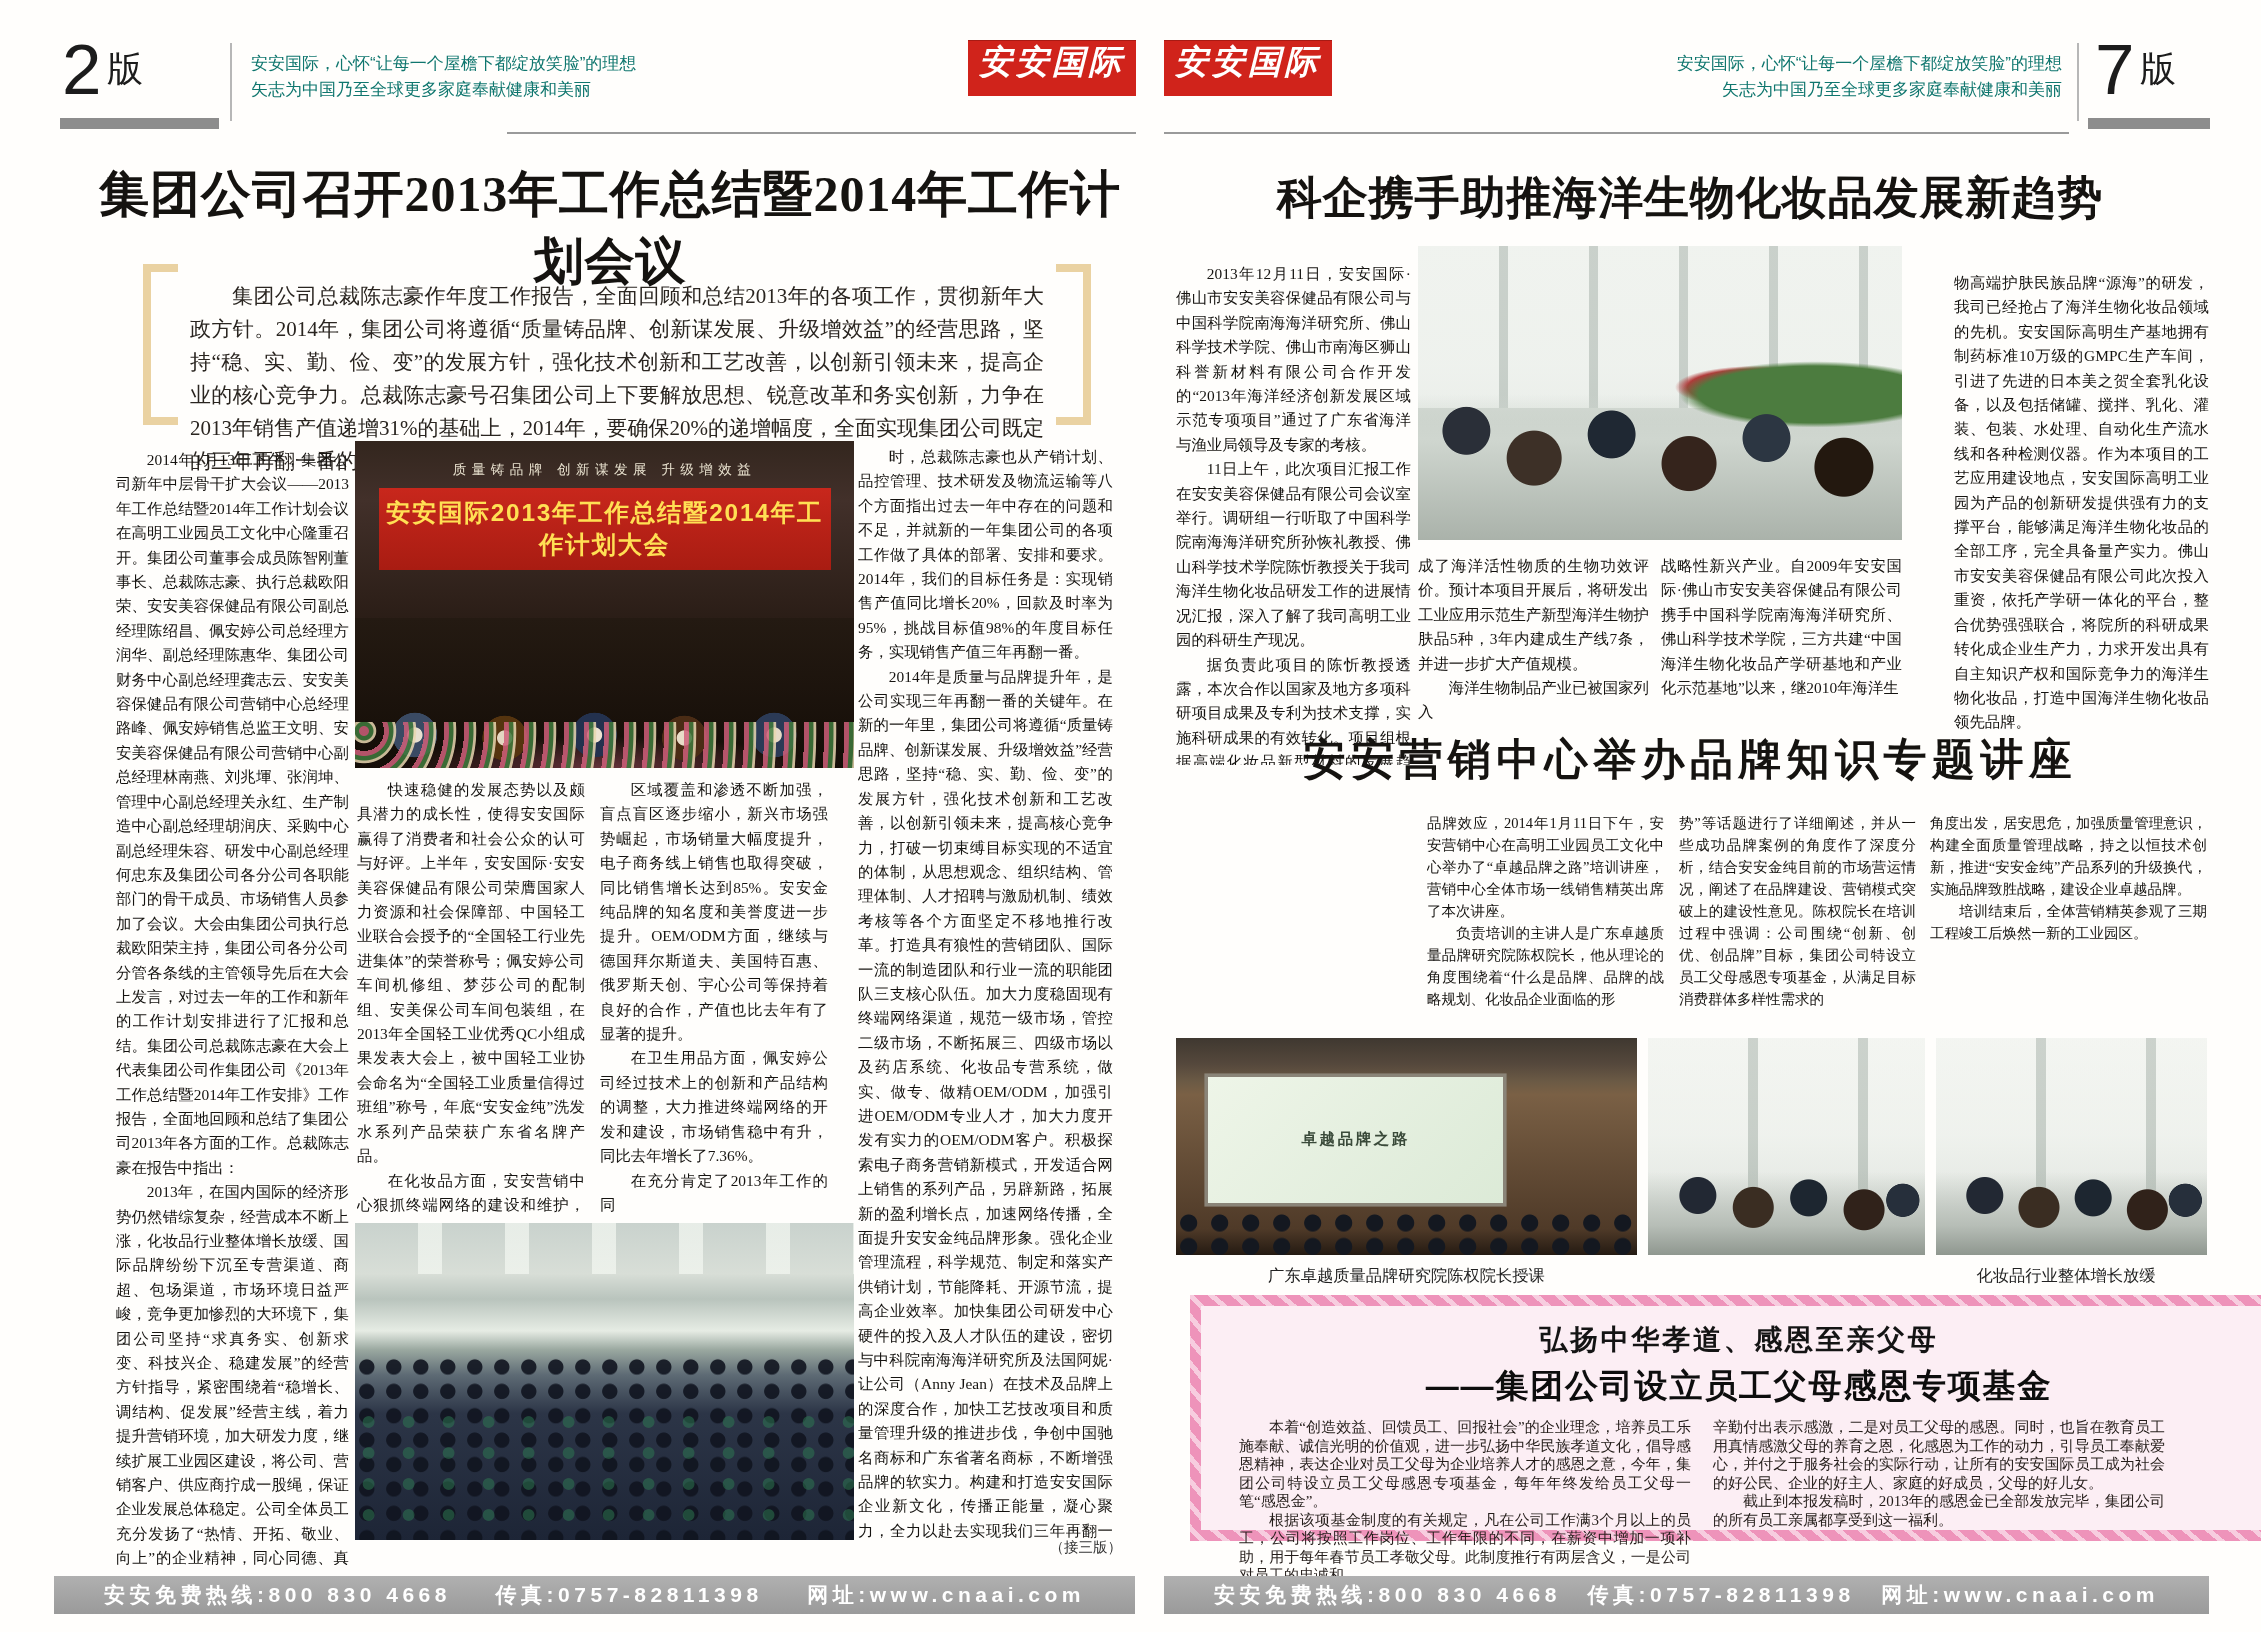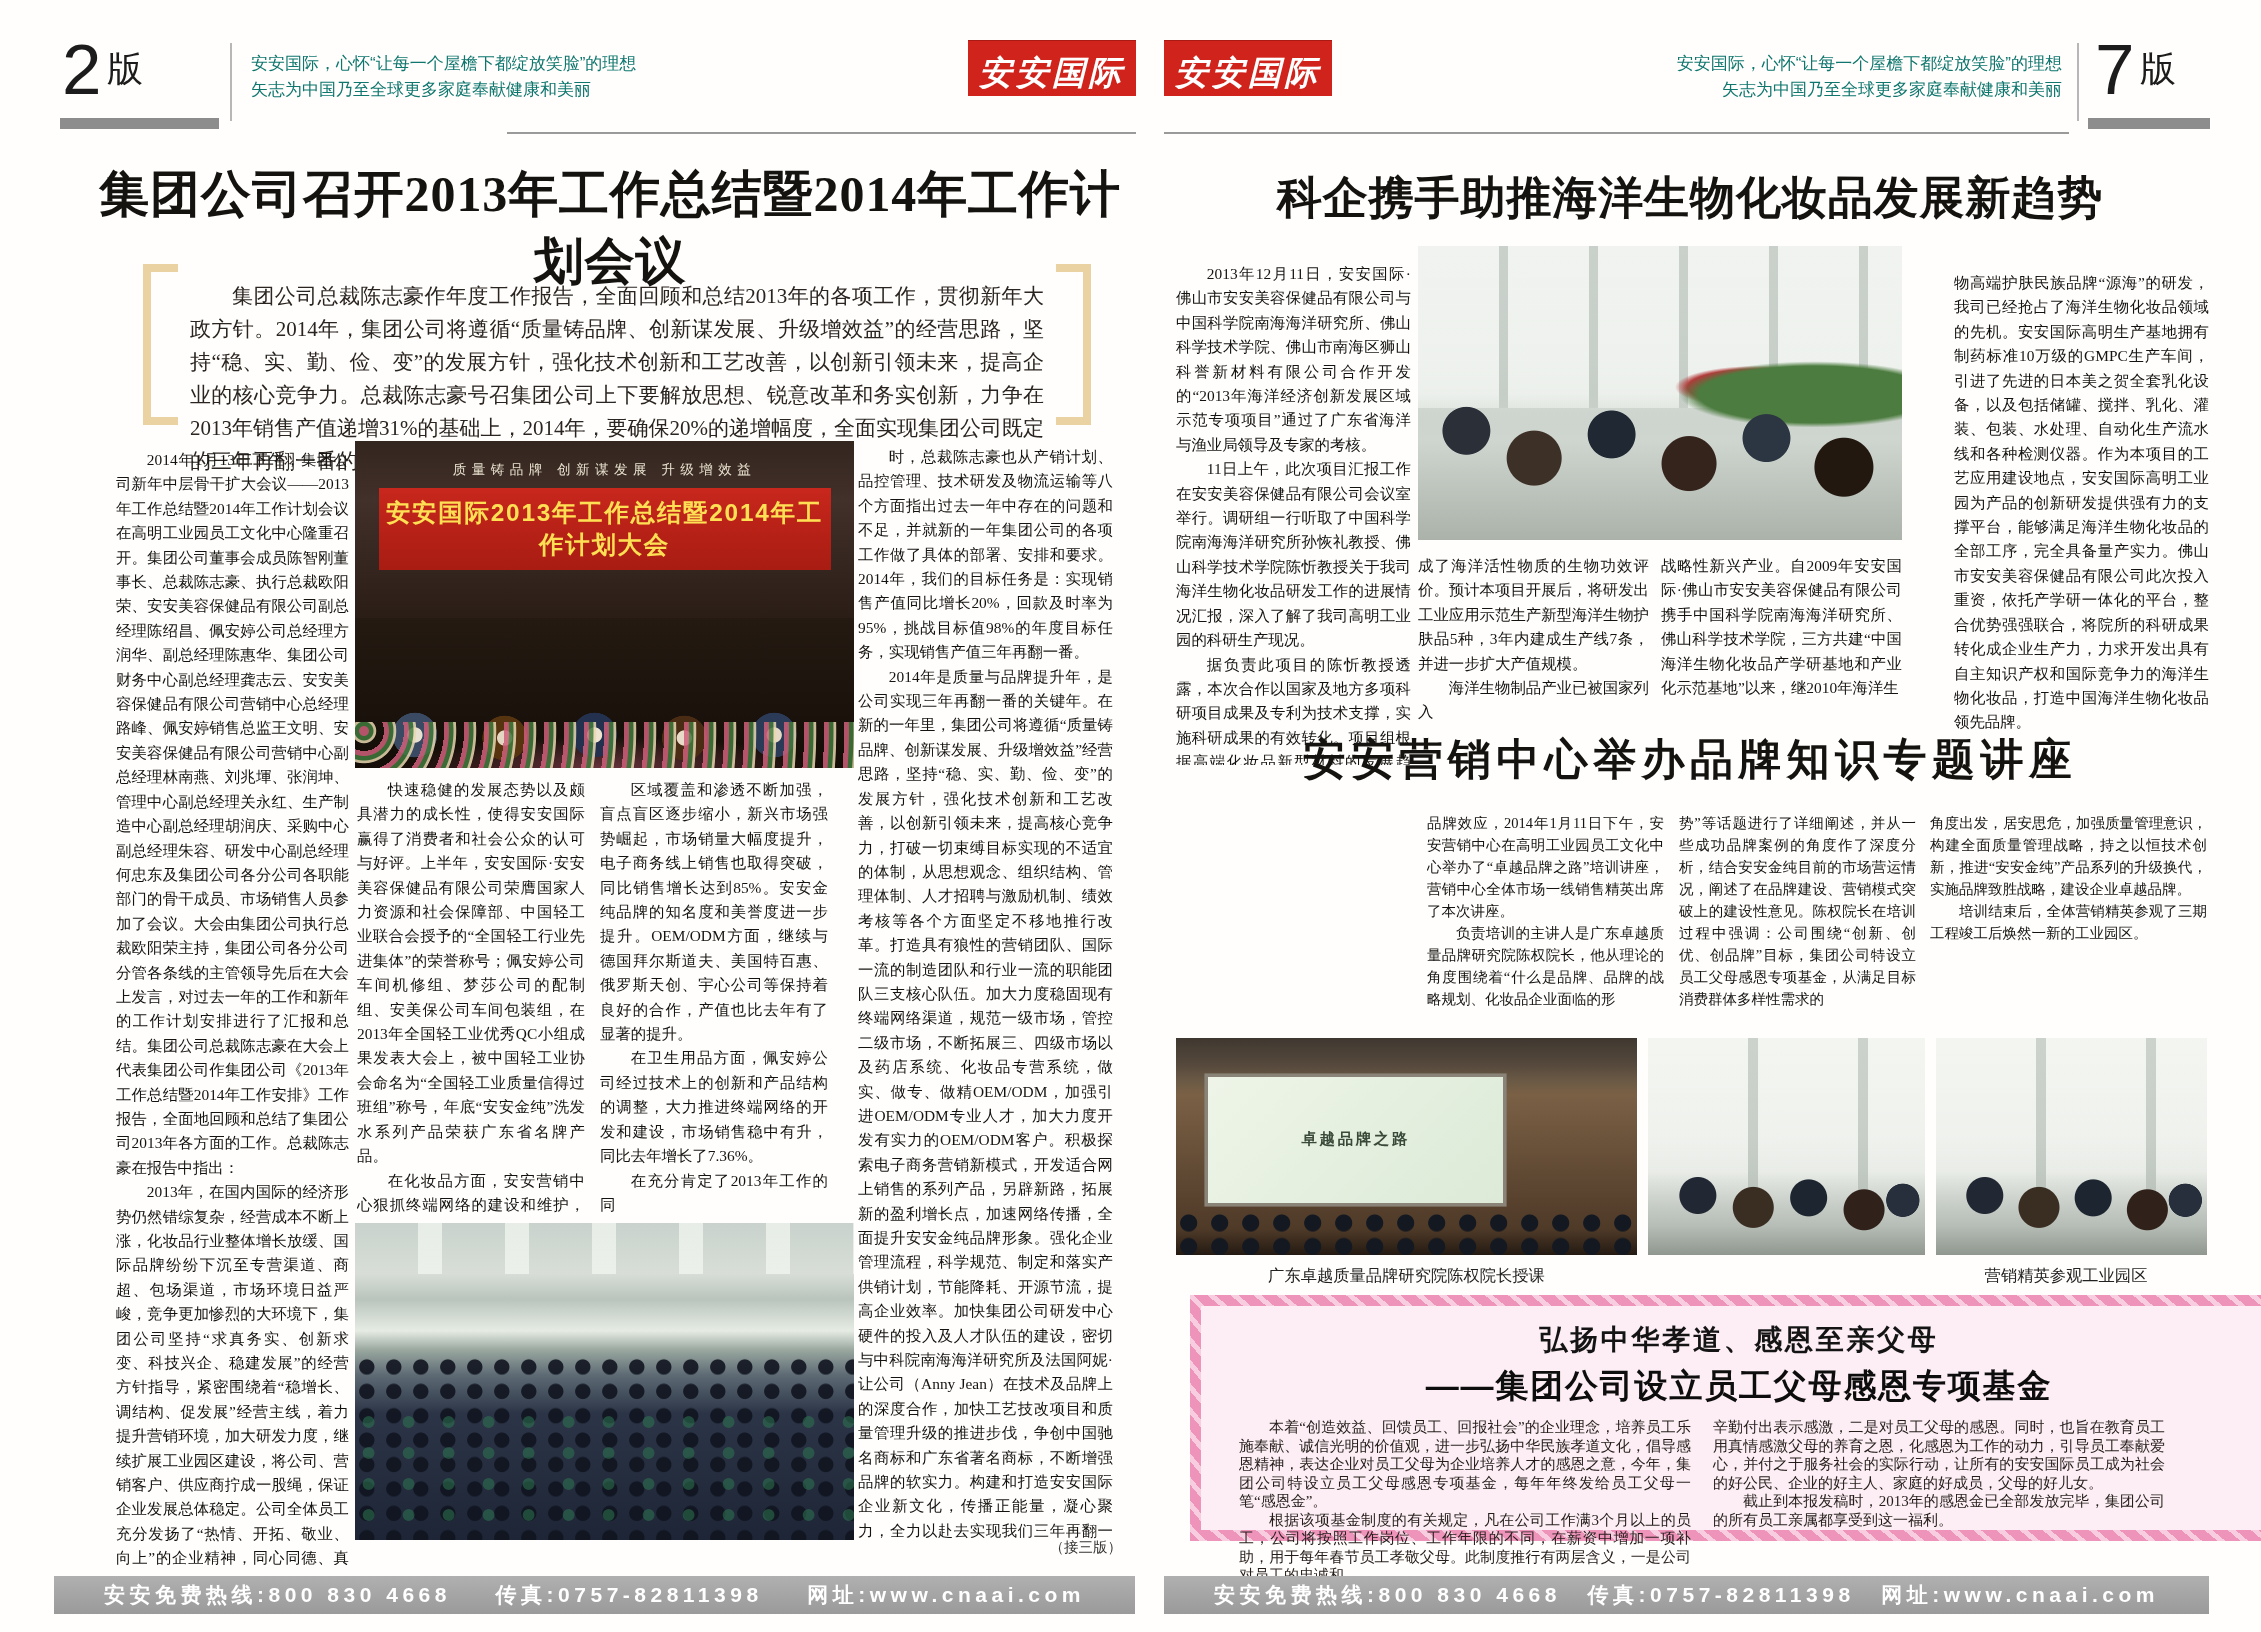--- a/index.html
+++ b/index.html
@@ -8,21 +8,21 @@
   .abs{position:absolute;}
   .hei{font-family:"Liberation Sans",sans-serif;}
   
   .pagenum{font-family:"Liberation Sans",sans-serif;font-weight:400;color:#1c1c1c;}
   .pagenum .big{font-size:71px;line-height:71px;}
   .pagenum .small{font-size:36px;vertical-align:12.7px;margin-left:5.4px;}
   .thickbar{background:#8d8d8d;height:11px;}
   .vline{width:1.8px;background:#b7b7b7;}
   .hline{height:1.8px;background:#9a9a9a;}
   .slogan{font-family:"Liberation Sans",sans-serif;font-size:17px;line-height:26px;color:#0f766e;}
-  .logo{background:#d0231b;color:#fff;display:flex;align-items:flex-end;justify-content:center;
+  .logo{background:#d0231b;color:#fff;display:flex;align-items:flex-start;justify-content:center;
         font-style:italic;font-weight:bold;font-size:33px;letter-spacing:3.6px;
         font-family:"Liberation Serif",serif;box-shadow:0 0.9px 0 #a81a13 inset;}
   
   .headline{font-weight:bold;text-align:center;letter-spacing:0.9px;}
   
   .introbox{padding:16.3px 47px;font-size:21px;line-height:33px;text-align:justify;color:#2a2520;}
   .introbox p{margin:0;text-indent:2em;}
   .bracket{position:absolute;top:0;bottom:0;width:27px;border:8.1px solid #ead2a2;}
   .bracket.l{left:0;border-right:none;}
   .bracket.r{right:0;border-left:none;}
@@ -236,21 +236,21 @@
   <div class="abs photo ph5" style="left:1648px;top:1038px;width:277px;height:217px;">
     <div class="frames"></div>
     <div class="ppl"></div>
   </div>
   <div class="abs photo ph5" style="left:1936px;top:1038px;width:271px;height:217px;">
     <div class="frames"></div>
     <div class="ppl"></div>
   </div>
 
   <div class="abs caption" style="left:1176px;top:1265px;width:461px;">广东卓越质量品牌研究院陈权院长授课</div>
-  <div class="abs caption" style="left:1925px;top:1265px;width:282px;">营销精英参观工业园区</div>
+  <div class="abs caption" style="left:1925px;top:1265px;width:282px;">化妆品行业整体增长放缓</div>
 
   <div class="abs fundbox" style="left:1190px;top:1295px;width:1098px;height:246px;box-sizing:border-box;">
     <div class="fund-title1">弘扬中华孝道、感恩至亲父母</div>
     <div class="fund-title2">——集团公司设立员工父母感恩专项基金</div>
     <div class="fundcol" style="left:38px;top:112px;width:452px;">
       <p>本着“创造效益、回馈员工、回报社会”的企业理念，培养员工乐施奉献、诚信光明的价值观，进一步弘扬中华民族孝道文化，倡导感恩精神，表达企业对员工父母为企业培养人才的感恩之意，今年，集团公司特设立员工父母感恩专项基金，每年年终发给员工父母一笔“感恩金”。</p>
       <p>根据该项基金制度的有关规定，凡在公司工作满3个月以上的员工，公司将按照工作岗位、工作年限的不同，在薪资中增加一项补助，用于每年春节员工孝敬父母。此制度推行有两层含义，一是公司对员工的忠诚和</p>
     </div>
     <div class="fundcol" style="left:512px;top:112px;width:452px;">
       <p style="text-indent:0;">辛勤付出表示感激，二是对员工父母的感恩。同时，也旨在教育员工用真情感激父母的养育之恩，化感恩为工作的动力，引导员工奉献爱心，并付之于服务社会的实际行动，让所有的安安国际员工成为社会的好公民、企业的好主人、家庭的好成员，父母的好儿女。</p>

